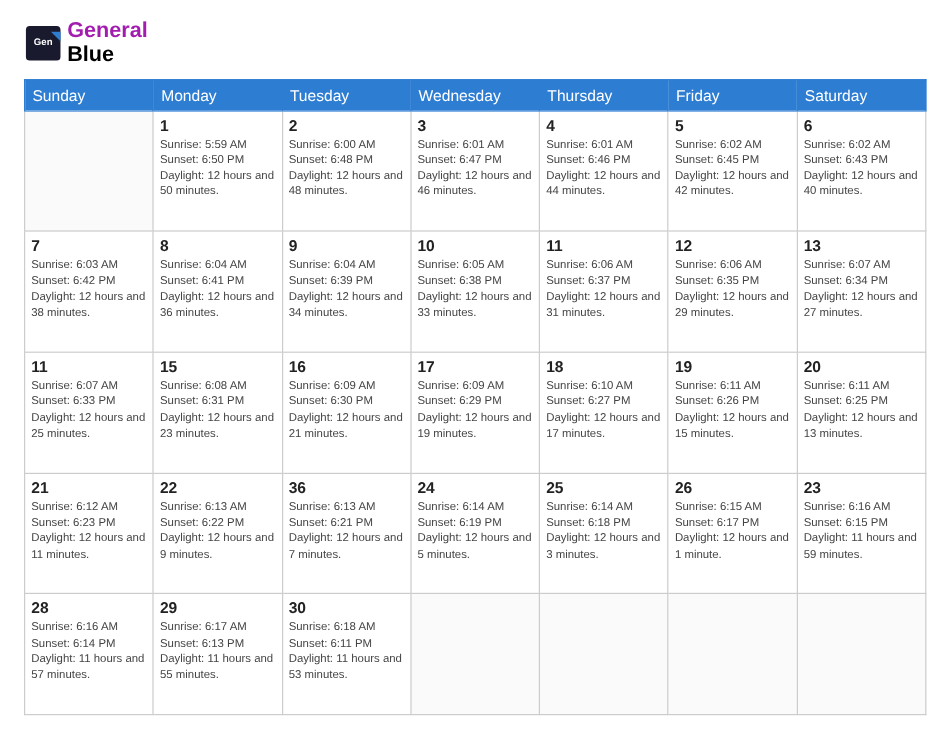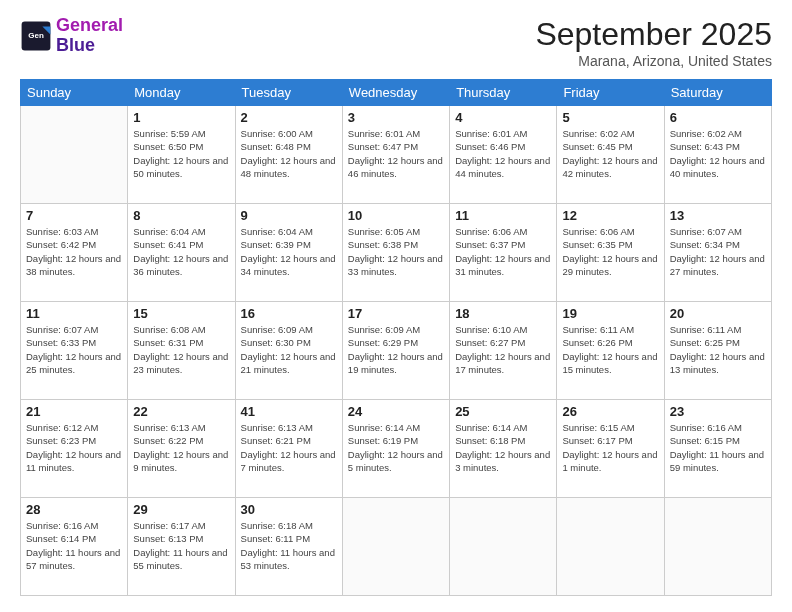--- a/index.html
+++ b/index.html
@@ -101,26 +101,22 @@
 <div class="page">
   <div class="header">
     <div class="logo">
       <svg class="logo-icon" viewBox="0 0 40 40">
         <rect x="2" y="2" width="36" height="36" rx="4" fill="#1a1a2e"></rect>
         <text x="20" y="22" text-anchor="middle" fill="white" font-size="10" font-weight="bold" font-family="Arial">Gen</text>
         <polygon points="28,8 38,8 38,18" fill="#2d7dd2"></polygon>
       </svg>
       <div class="logo-text">
         <div><span>General</span></div>
-        <div><span style="color:#4c1d95">Blue</span></div>
+        <div><span style="color:#000000">Blue</span></div>
       </div>
-    </div>
-    <div class="title-section">
-      <div class="month-title">September 2025</div>
-      <div class="location">Marana, Arizona, United States</div>
     </div>
   </div>
 
   <table class="calendar">
     <thead>
       <tr>
       <th>Sunday</th>
           <th>Monday</th>
           <th>Tuesday</th>
           <th>Wednesday</th>
@@ -220,21 +216,21 @@
         <tr>
           <td>
             <span class="day-num">21</span>
             <div class="cell-info">Sunrise: 6:12 AM<br>Sunset: 6:23 PM<br>Daylight: 12 hours and 11 minutes.</div>
           </td>
           <td>
             <span class="day-num">22</span>
             <div class="cell-info">Sunrise: 6:13 AM<br>Sunset: 6:22 PM<br>Daylight: 12 hours and 9 minutes.</div>
           </td>
           <td>
-            <span class="day-num">41</span>
+            <span class="day-num">36</span>
             <div class="cell-info">Sunrise: 6:13 AM<br>Sunset: 6:21 PM<br>Daylight: 12 hours and 7 minutes.</div>
           </td>
           <td>
             <span class="day-num">24</span>
             <div class="cell-info">Sunrise: 6:14 AM<br>Sunset: 6:19 PM<br>Daylight: 12 hours and 5 minutes.</div>
           </td>
           <td>
             <span class="day-num">25</span>
             <div class="cell-info">Sunrise: 6:14 AM<br>Sunset: 6:18 PM<br>Daylight: 12 hours and 3 minutes.</div>
           </td>

